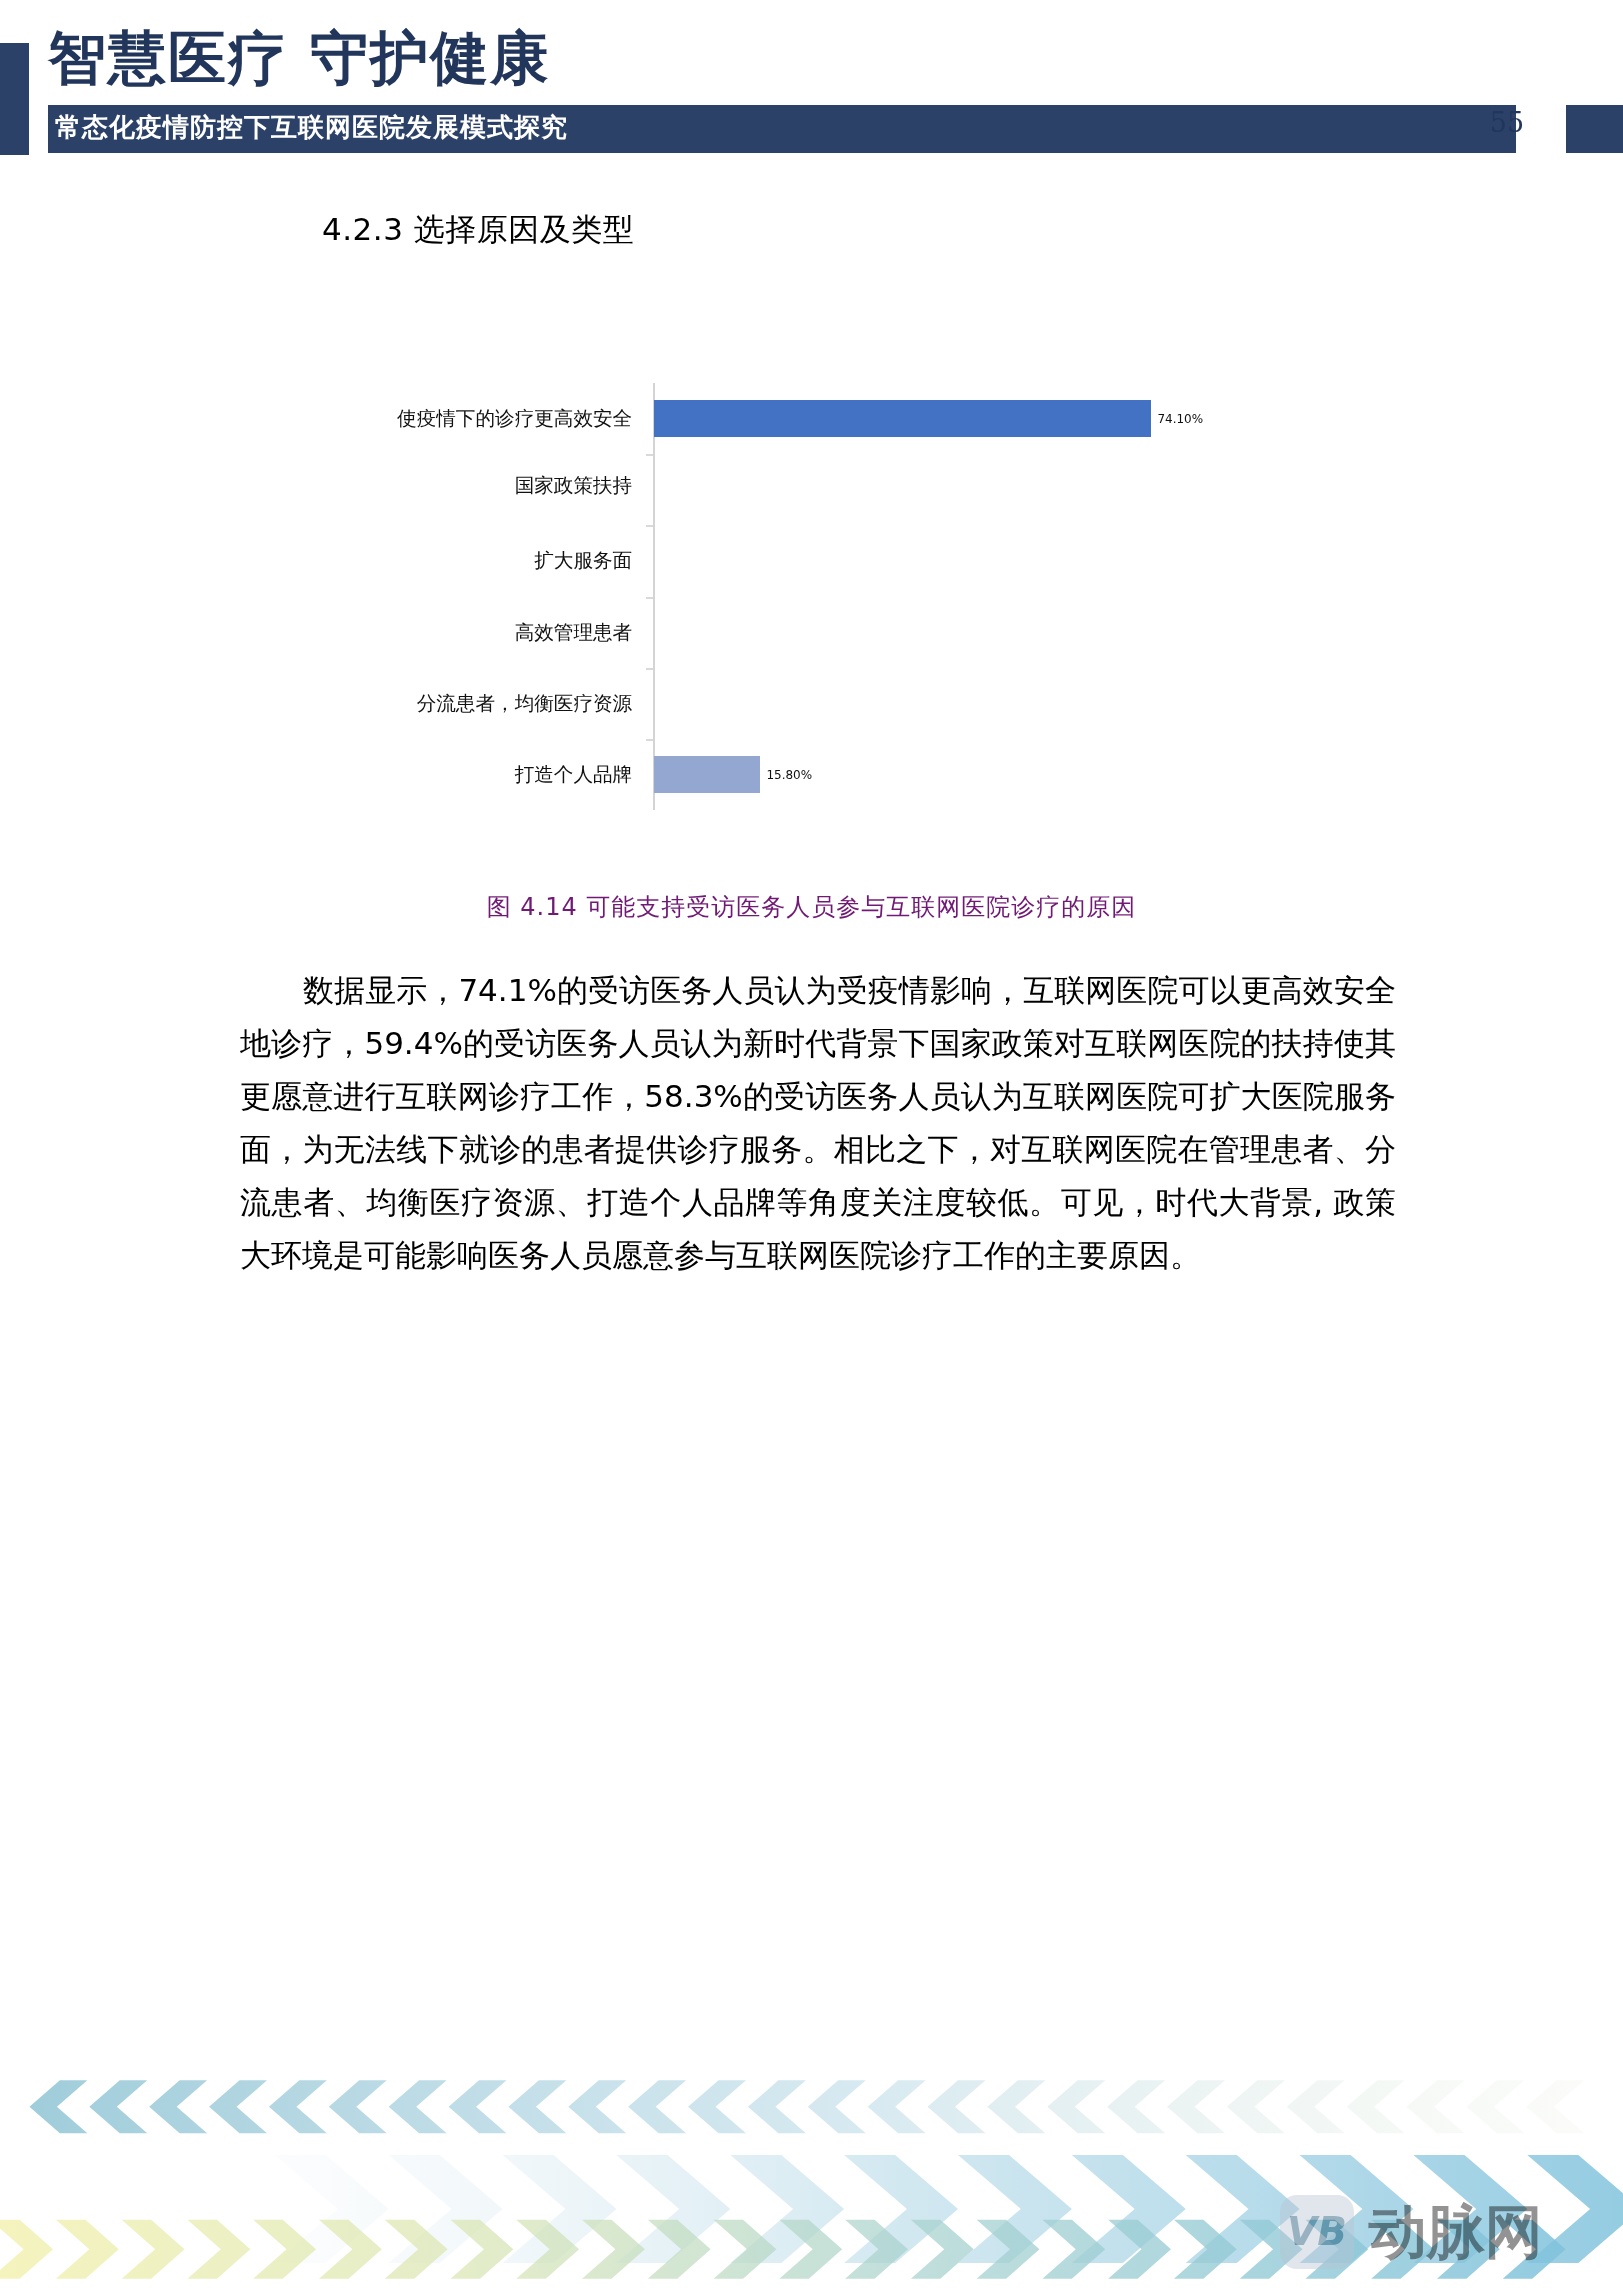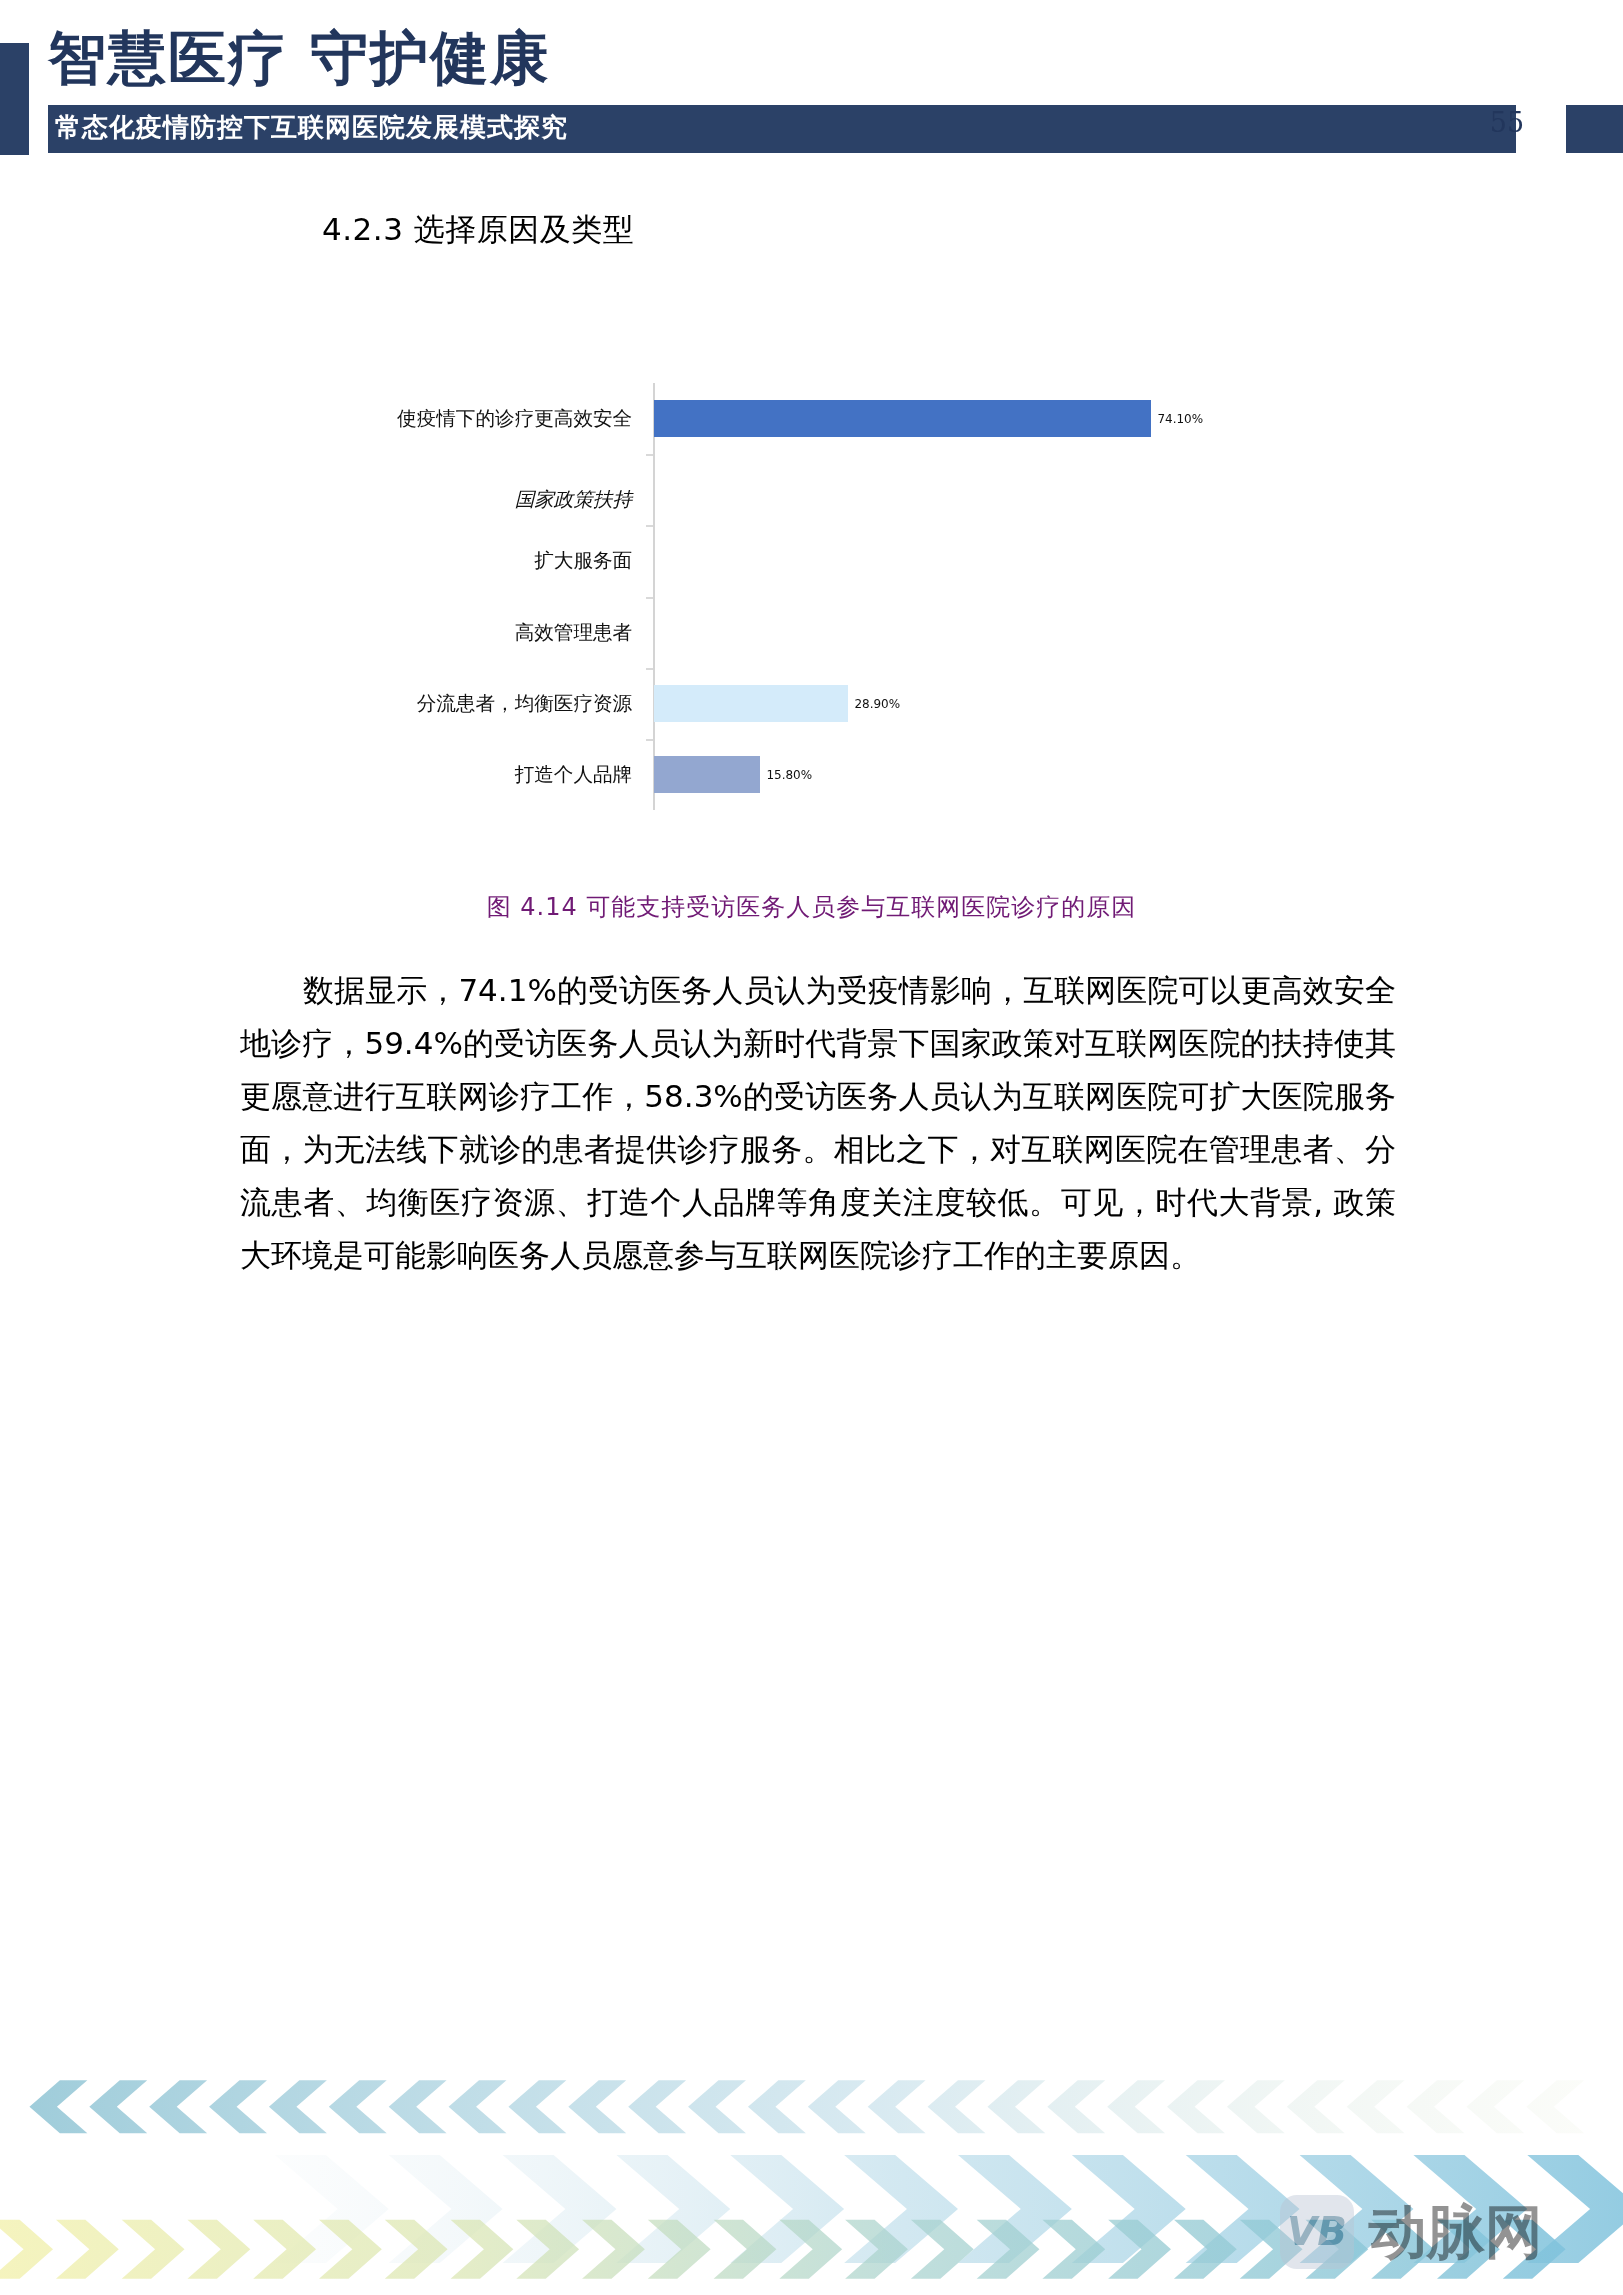--- a/index.html
+++ b/index.html
@@ -231,35 +231,31 @@
 <div id="chart">
   <div id="chart-axis-line"></div>
   <div id="chart-rows">
       <div class="chart-row" style="top: 0px;">
         <div class="chart-label">使疫情下的诊疗更高效安全</div>
         <div class="chart-bar-wrap">
           <div class="chart-bar" style="width: 497px; background: rgb(67, 114, 196);"></div>
           <div class="chart-value">74.10%</div>
         </div>
       </div>
-      <div class="chart-row" style="top: 81px; font-style: italic;">
+      <div class="chart-row" style="top: 67px;">
         <div class="chart-label">国家政策扶持</div>
       </div>
       <div class="chart-row" style="top: 142px;">
         <div class="chart-label">扩大服务面</div>
       </div>
       <div class="chart-row" style="top: 214px;">
         <div class="chart-label">高效管理患者</div>
       </div>
       <div class="chart-row" style="top: 285px;">
         <div class="chart-label">分流患者，均衡医疗资源</div>
-        <div class="chart-bar-wrap">
-          <div class="chart-bar" style="width: 194px; background: rgb(212, 235, 250);"></div>
-          <div class="chart-value">28.90%</div>
-        </div>
       </div>
       <div class="chart-row" style="top: 356px;">
         <div class="chart-label">打造个人品牌</div>
         <div class="chart-bar-wrap">
           <div class="chart-bar" style="width: 106px; background: rgb(147, 167, 208);"></div>
           <div class="chart-value">15.80%</div>
         </div>
       </div>
     </div>
   <div id="chart-ticks">

